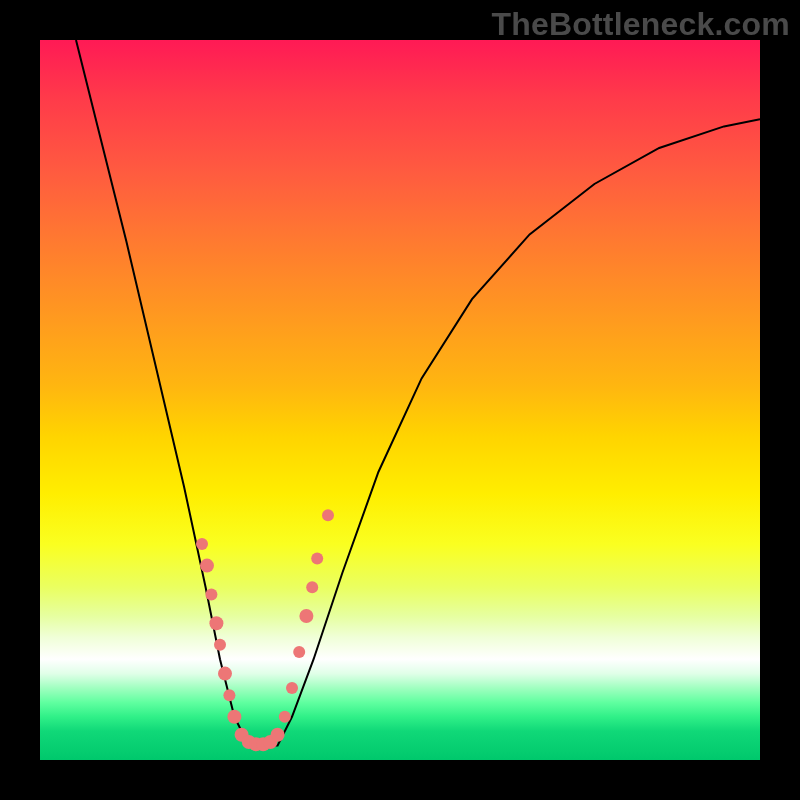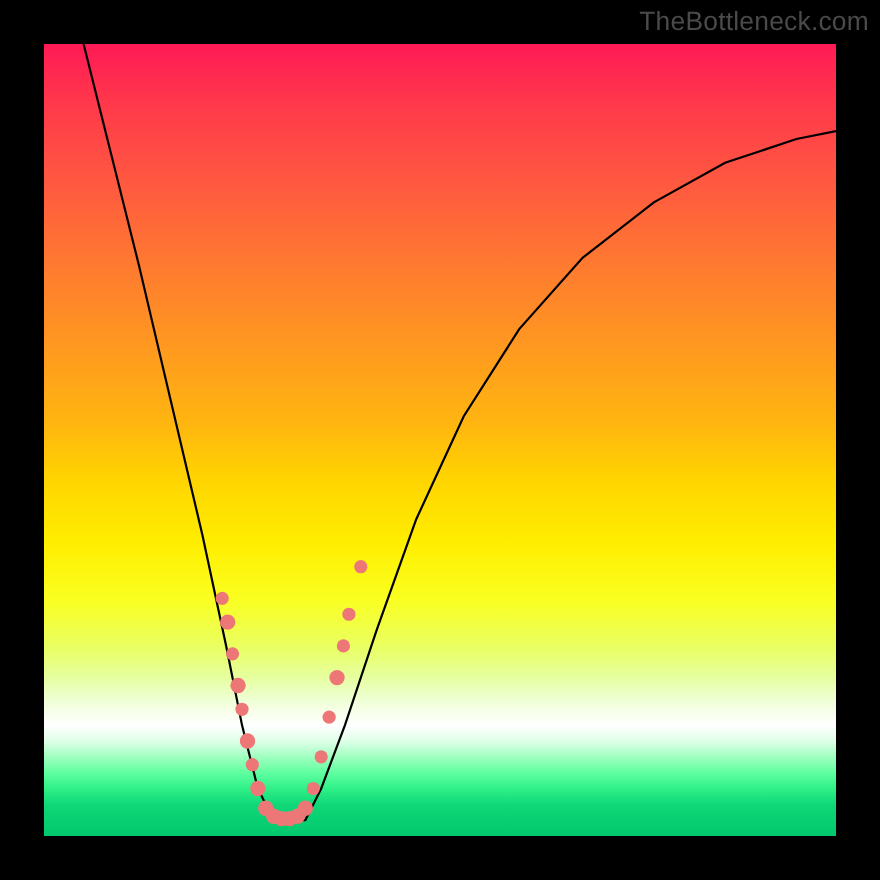--- a/index.html
+++ b/index.html
@@ -15,22 +15,22 @@
     position: relative;
     width: 800px;
     height: 800px;
     background: #000;
   }
   .watermark {
     position: absolute;
     top: 6px;
     right: 10px;
     color: #4a4a4a;
-    font-size: 24px;
-    font-weight: 400;
+    font-size: 32px;
+    font-weight: 700;
     letter-spacing: 0.2px;
     z-index: 20;
   }
   .plot-gradient {
     position: absolute;
     left: 40px;
     top: 40px;
     width: 720px;
     height: 720px;
     z-index: 1;

